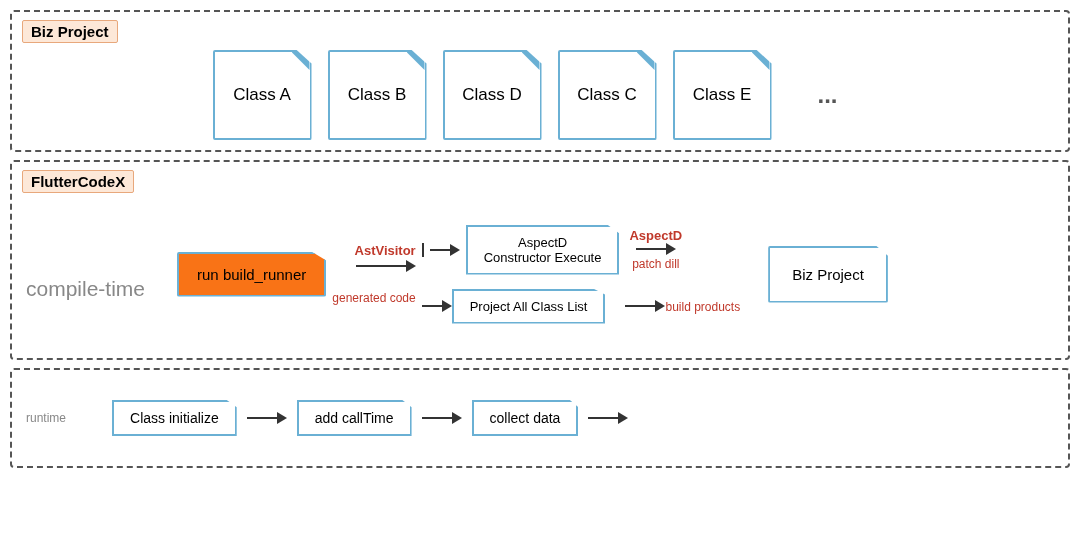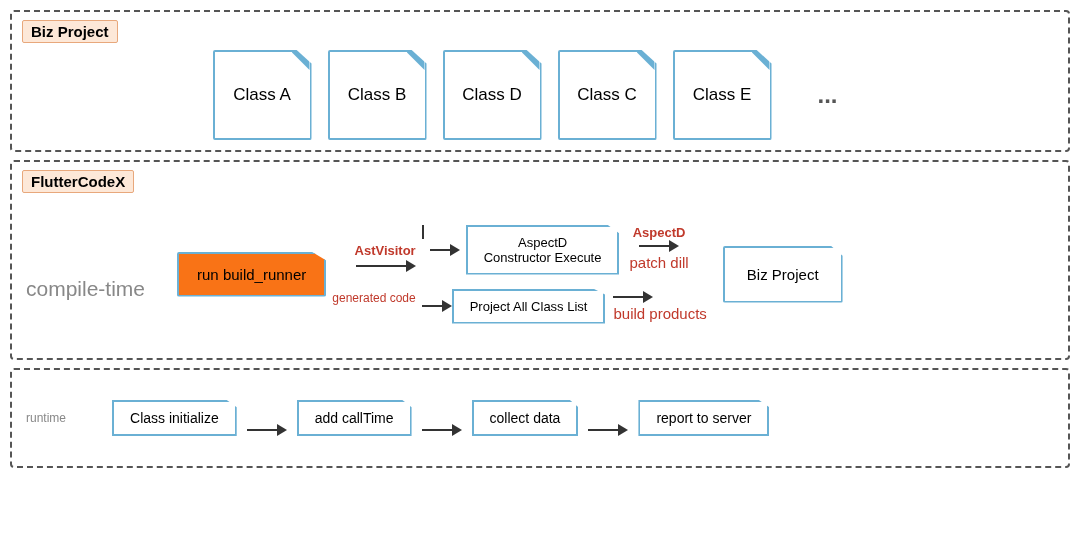--- a/index.html
+++ b/index.html
@@ -178,41 +178,41 @@
       min-height: 100px;
     }
     .runtime-label {
       color: #888;
       font-size: 12px;
       flex-shrink: 0;
       margin-right: 46px;
     }
     .runtime-flow {
       display: flex;
-      align-items: flex-end;
+      align-items: center;
       gap: 4px;
     }
     .runtime-box {
       border: 2px solid #6ab0d4;
       background: #fff;
       padding: 8px 16px;
       font-size: 14px;
       white-space: nowrap;
       clip-path: polygon(0 0, 92% 0, 100% 20%, 100% 100%, 0 100%);
     }
 
     .aspectd-red-label {
       color: #c0392b;
       font-size: 13px;
       font-weight: bold;
       text-align: center;
     }
     .build-red-label {
       color: #c0392b;
-      font-size: 15px;
+      font-size: 12px;
       text-align: center;
       margin-top: 2px;
     }
   </style>
 </head>
 <body>
 
 <div class="top-section">
   <div class="section-label">Biz Project</div>
   <div class="classes-row">
@@ -248,21 +248,21 @@
       <div class="arrow-label arrow-label-top" style="color:#c0392b; font-size:13px; font-weight:bold;">AstVisitor</div>
       <div class="h-arrow">
         <div class="h-arrow-shaft" style="width:50px;"></div>
         <div class="h-arrow-head"></div>
       </div>
       <div class="arrow-label arrow-label-bottom" style="color:#c0392b; font-size:12px;">generated code</div>
     </div>
 
     <div style="display:flex; flex-direction:column; gap:14px; align-items:flex-start;">
 
-      <div style="display:flex; gap:6px;">
+      <div style="display:flex; align-items:center; gap:6px;">
 
         <div style="display:flex; flex-direction:column; align-items:center;">
           <div style="width:2px; height:14px; background:#333;"></div>
         </div>
         <div style="display:flex; align-items:center;">
           <div style="width:20px; height:2px; background:#333;"></div>
           <div class="h-arrow-head"></div>
         </div>
         <div class="aspectd-box">
           <div>AspectD</div>
@@ -279,21 +279,21 @@
         </div>
       </div>
 
       <div style="display:flex; align-items:center; gap:0;">
         <div style="display:flex; align-items:center;">
           <div style="width:20px; height:2px; background:#333;"></div>
           <div class="h-arrow-head"></div>
         </div>
         <div class="project-all-box">Project All Class List</div>
 
-        <div style="display:flex; flex-direction:column; align-items:flex-start; margin:0 8px;">
+        <div style="display:flex; align-items:center; margin:0 20px;">
           <div style="display:flex; align-items:center;">
             <div class="h-arrow-shaft" style="width:30px;"></div>
             <div class="h-arrow-head"></div>
           </div>
           <div class="build-red-label">build products</div>
         </div>
       </div>
     </div>
 
     <div style="margin-left: 8px; align-self: center;">
@@ -313,15 +313,14 @@
     <div class="runtime-box">add callTime</div>
     <div class="h-arrow" style="margin:0 6px;">
       <div class="h-arrow-shaft" style="width:30px;"></div>
       <div class="h-arrow-head"></div>
     </div>
     <div class="runtime-box">collect data</div>
     <div class="h-arrow" style="margin:0 6px;">
       <div class="h-arrow-shaft" style="width:30px;"></div>
       <div class="h-arrow-head"></div>
     </div>
-    <div class="runtime-box">report to server</div>
   </div>
 </div>
 
 </body></html>

